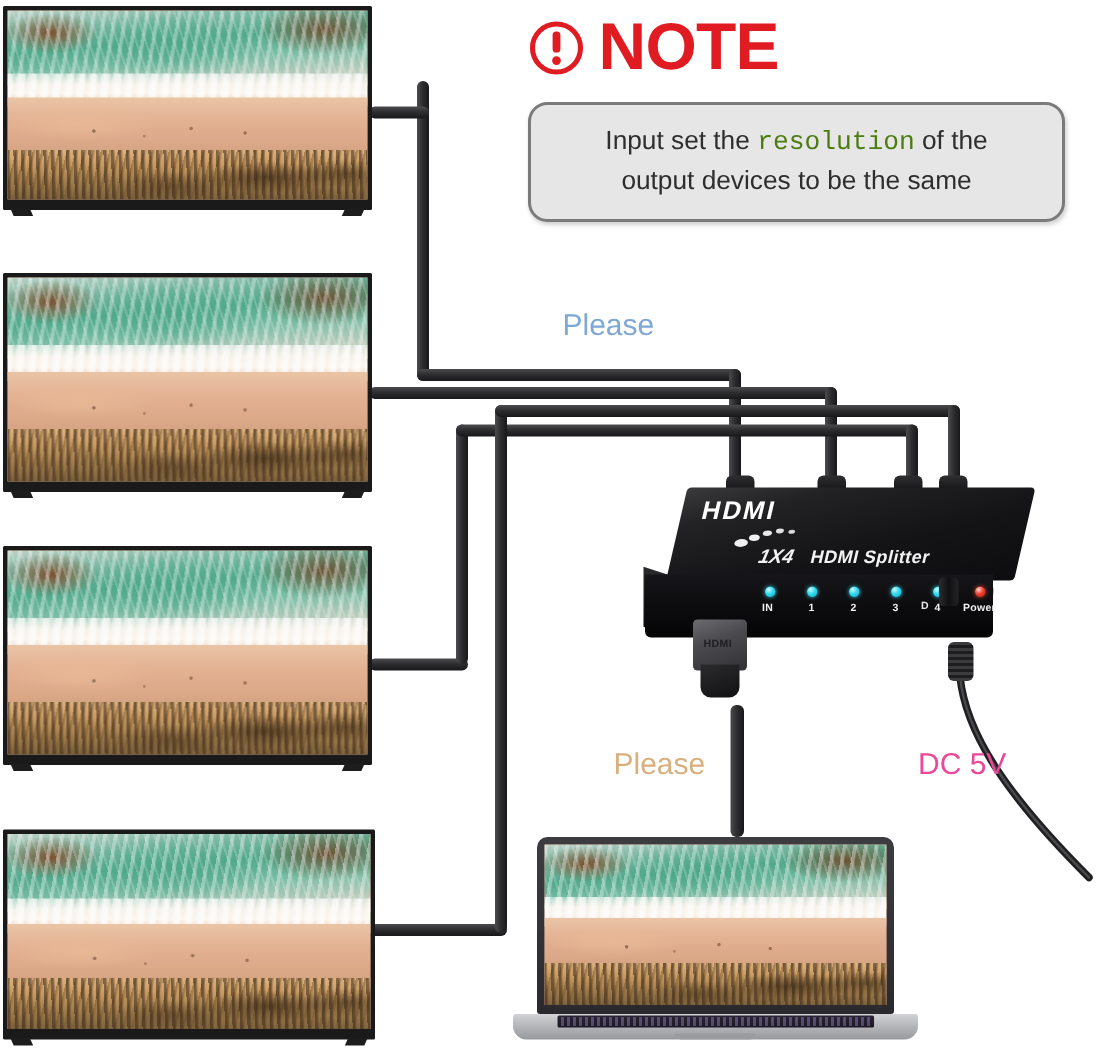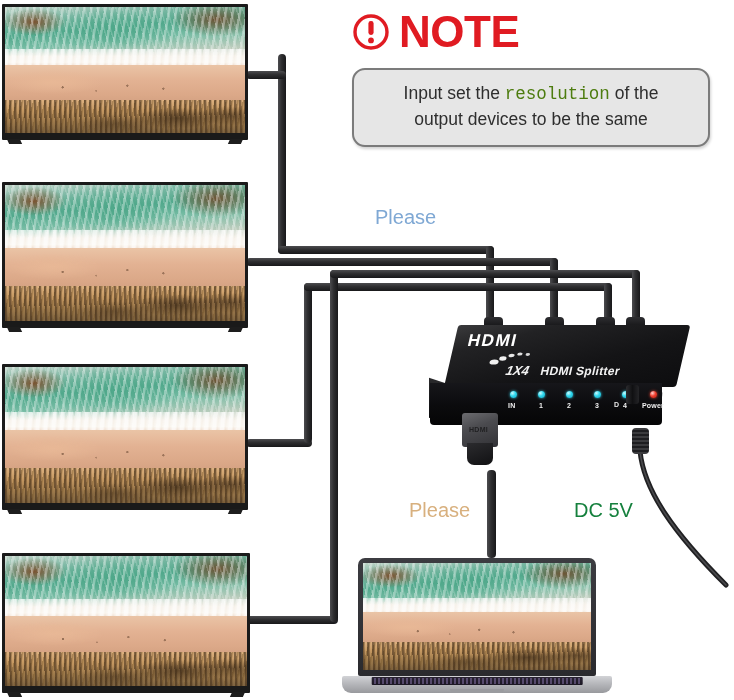--- a/index.html
+++ b/index.html
@@ -336,21 +336,21 @@
 
   
   .conn-label {
     position: absolute;
     font-size: 20px;
     font-family: "Liberation Sans", sans-serif;
     white-space: nowrap;
   }
   #label-output { color: #7fa8d4; }
   #label-input  { color: #d8b07e; }
-  #label-dc     { color: #15803d; }
+  #label-dc     { color: #ec4899; margin-left: 38px; }
 </style>
 </head>
 <body>
 
 <div id="stage">
 
   <div class="cable-v" style="left:278px; top:54px; width:8px; height:200px; border-radius:4px;"></div>
   <div class="cable-h" style="left:246px; top:71px; width:40px; height:8px; border-radius:4px;"></div>
   <div class="cable-h" style="left:278px; top:246px; width:216px; height:8px; border-radius:4px;"></div>
   <div class="cable-v" style="left:486px; top:246px; width:8px; height:84px; border-radius:4px;"></div>

